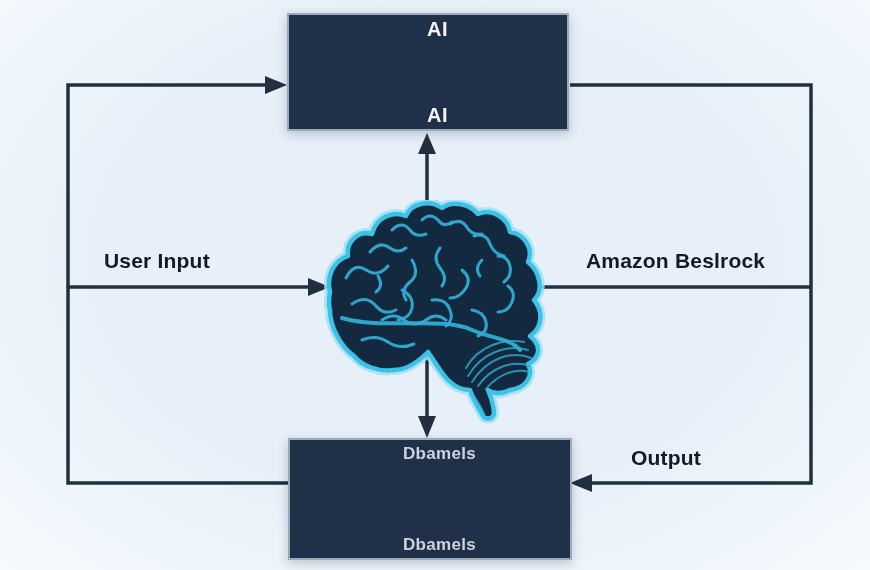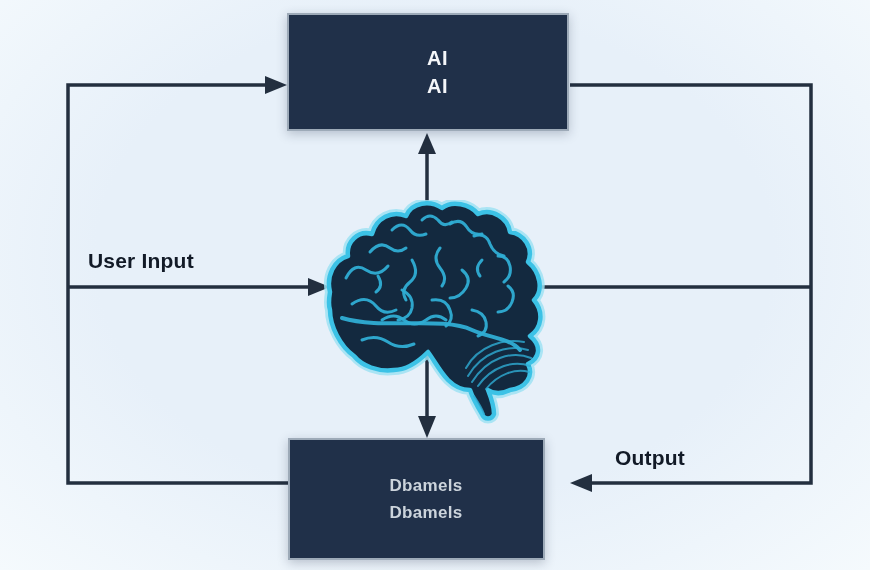--- a/index.html
+++ b/index.html
@@ -5,32 +5,32 @@
   html,body{margin:0;padding:0;}
   body{font-family:"Liberation Sans", sans-serif;}
   #canvas{
     position:relative;width:870px;height:570px;overflow:hidden;
     background:radial-gradient(ellipse at 50% 45%, var(--background) 55%, var(--background-edge) 100%);
   }
   .node{
     position:absolute;box-sizing:border-box;
     background:var(--node-fill);
     border:2px solid var(--node-border);
-    display:flex;flex-direction:column;align-items:center;justify-content:center;
+    display:flex;flex-direction:column;align-items:center;justify-content:space-between;
     box-shadow:0 3px 10px rgba(30,45,70,0.25);
     padding-left:19px;
   }
   #node-ai{left:287px;top:13px;width:282px;height:118px;}
-  #node-models{left:288px;top:438px;width:257px;height:122px;}
+  #node-models{left:288px;top:438px;width:284px;height:122px;}
   .node .nline{color:var(--node-text);font-weight:bold;}
   #node-ai .nline{font-size:20px;line-height:28px;letter-spacing:0.5px;}
   #node-models .nline{font-size:17px;line-height:27px;font-weight:600;color:var(--node-subtext);letter-spacing:0.3px;}
   .flabel{
     position:absolute;color:var(--label-text);
-    font-size:21px;font-weight:600;white-space:nowrap;letter-spacing:0.2px;
+    font-size:21px;font-weight:600;white-space:nowrap;letter-spacing:0.2px;margin-left:16px;
   }
   #label-user-input{left:88px;top:249px;}
   #label-amazon{left:570px;top:249px;}
   #label-output{left:615px;top:446px;}
   svg{position:absolute;left:0;top:0;}
   .conn{stroke:var(--connector);stroke-width:3.5;fill:none;}
   .arrow{fill:var(--connector);stroke:none;}
   .brain-glow{fill:none;stroke:var(--brain-glow);stroke-width:10;stroke-linejoin:round;opacity:0.85;}
   .brain-body{fill:var(--brain-dark);stroke:var(--brain-cyan);stroke-width:4.5;stroke-linejoin:round;}
   .gyri{fill:none;stroke:var(--brain-lines);stroke-width:3;stroke-linecap:round;opacity:0.95;}
@@ -115,15 +115,16 @@
     <div class="nline">AI</div>
     <div class="nline">AI</div>
   </div>
 
   <div class="node" id="node-models">
     <div class="nline">Dbamels</div>
     <div class="nline">Dbamels</div>
   </div>
 
   <div class="flabel" id="label-user-input">User Input</div>
+  <div class="flabel" id="label-amazon">Amazon Beslrock</div>
   <div class="flabel" id="label-output">Output</div>
 
 </div>
 
 </body></html>

